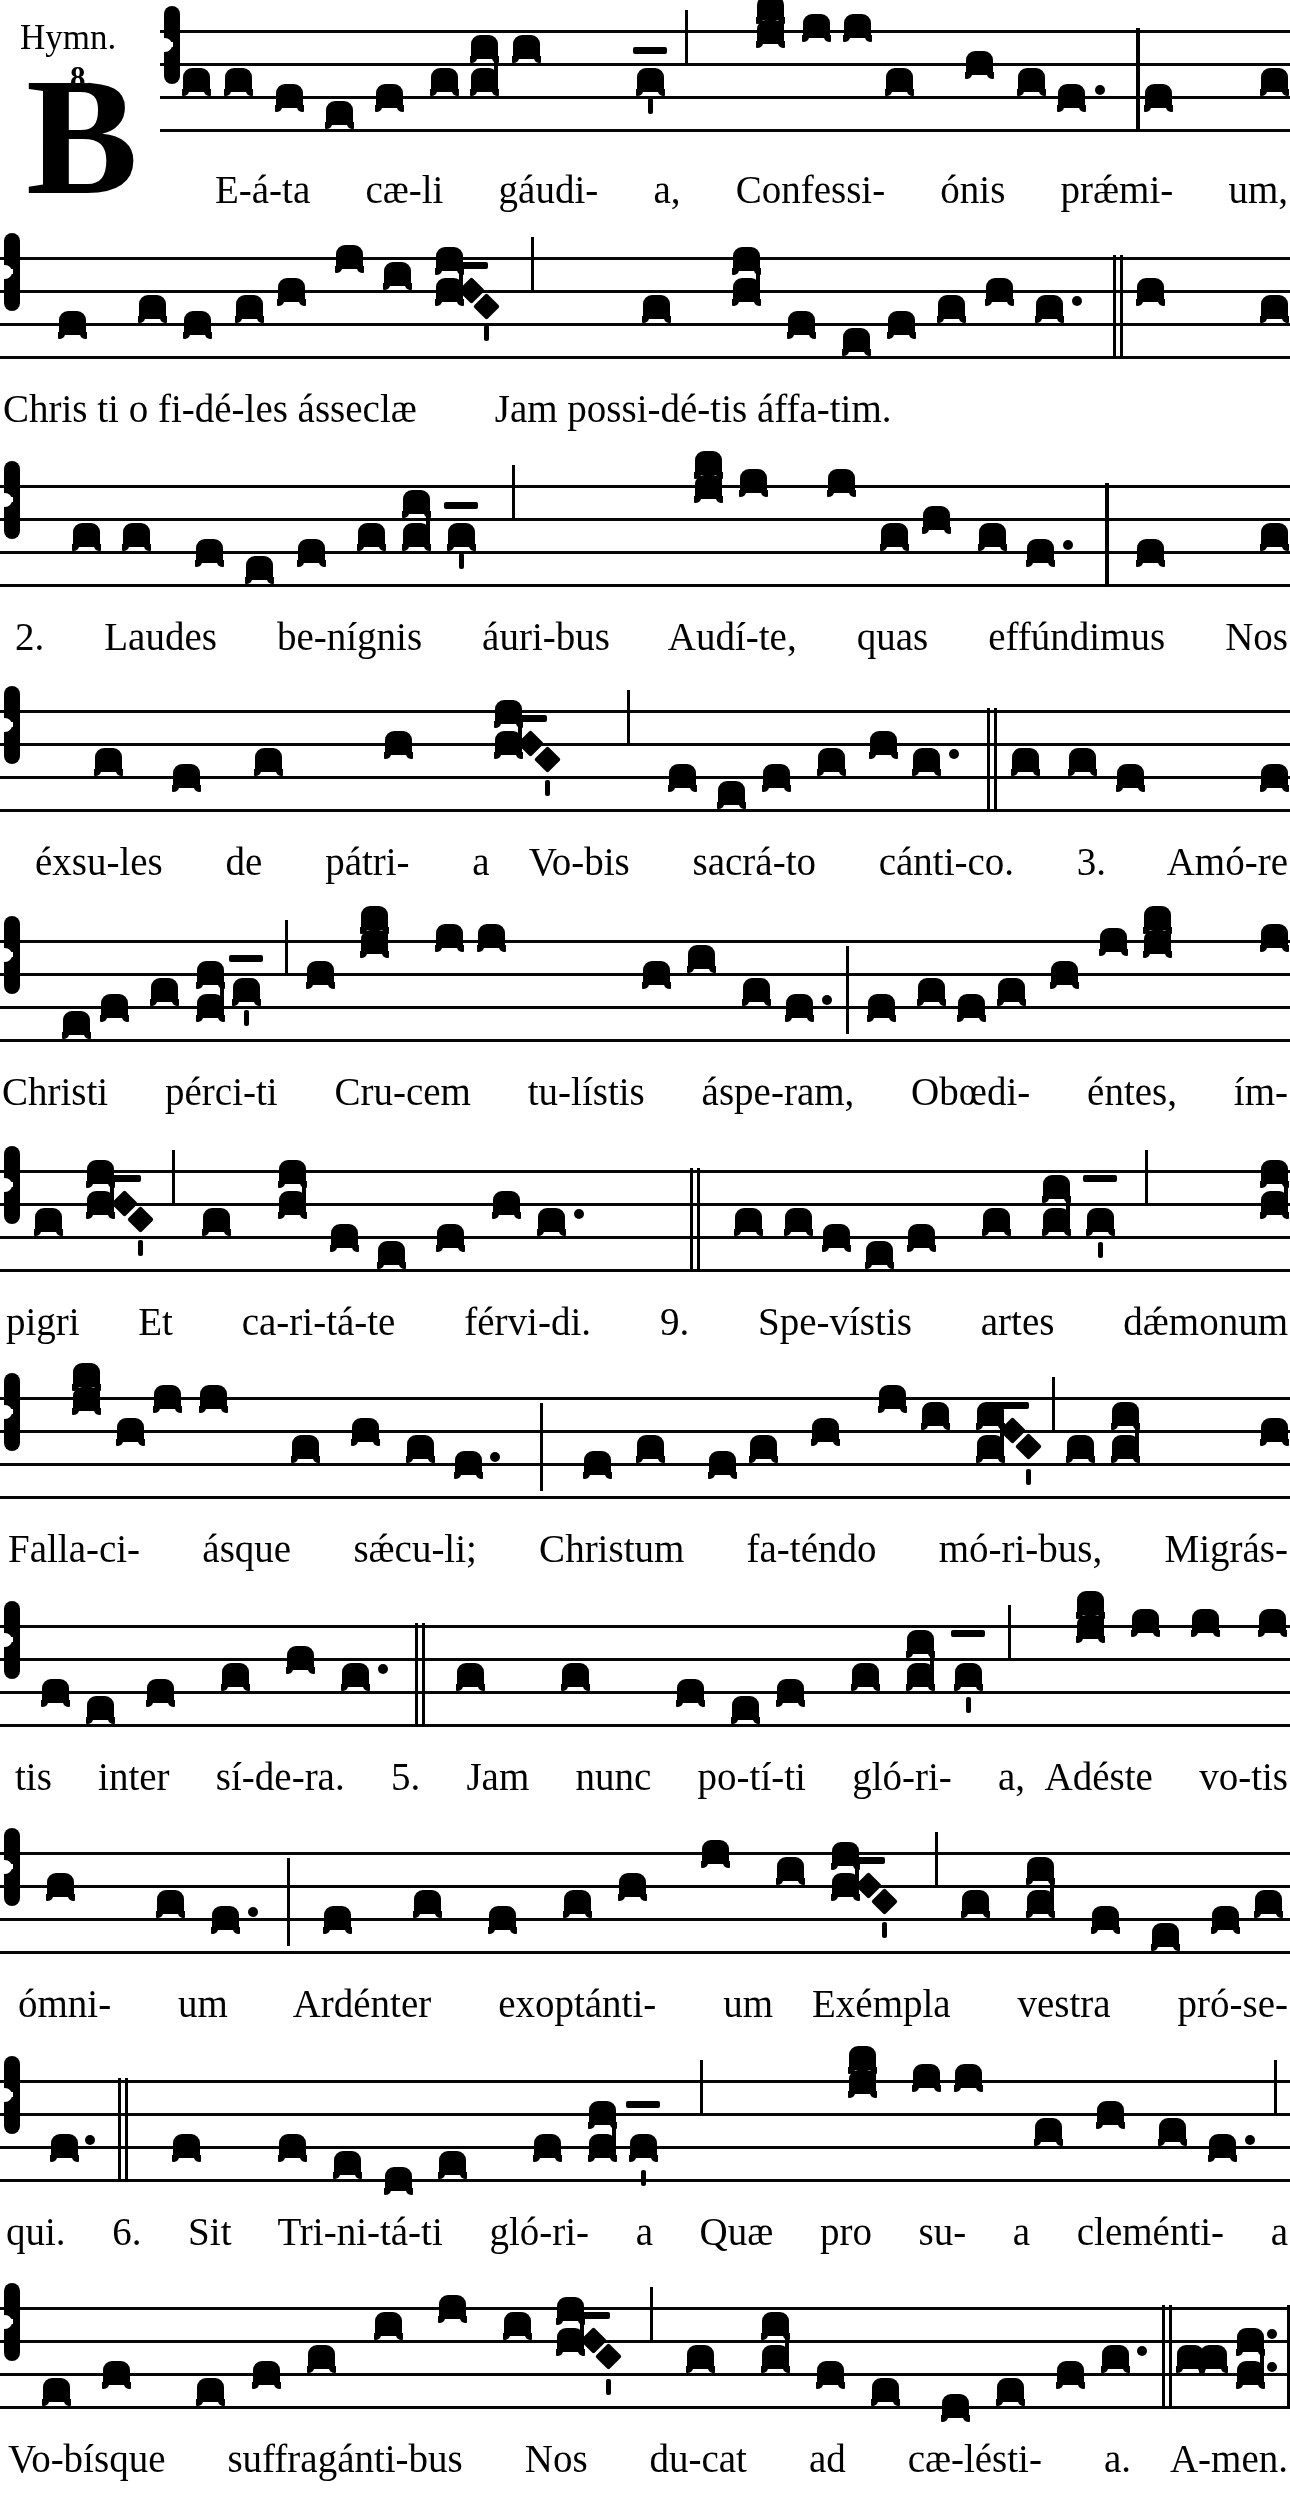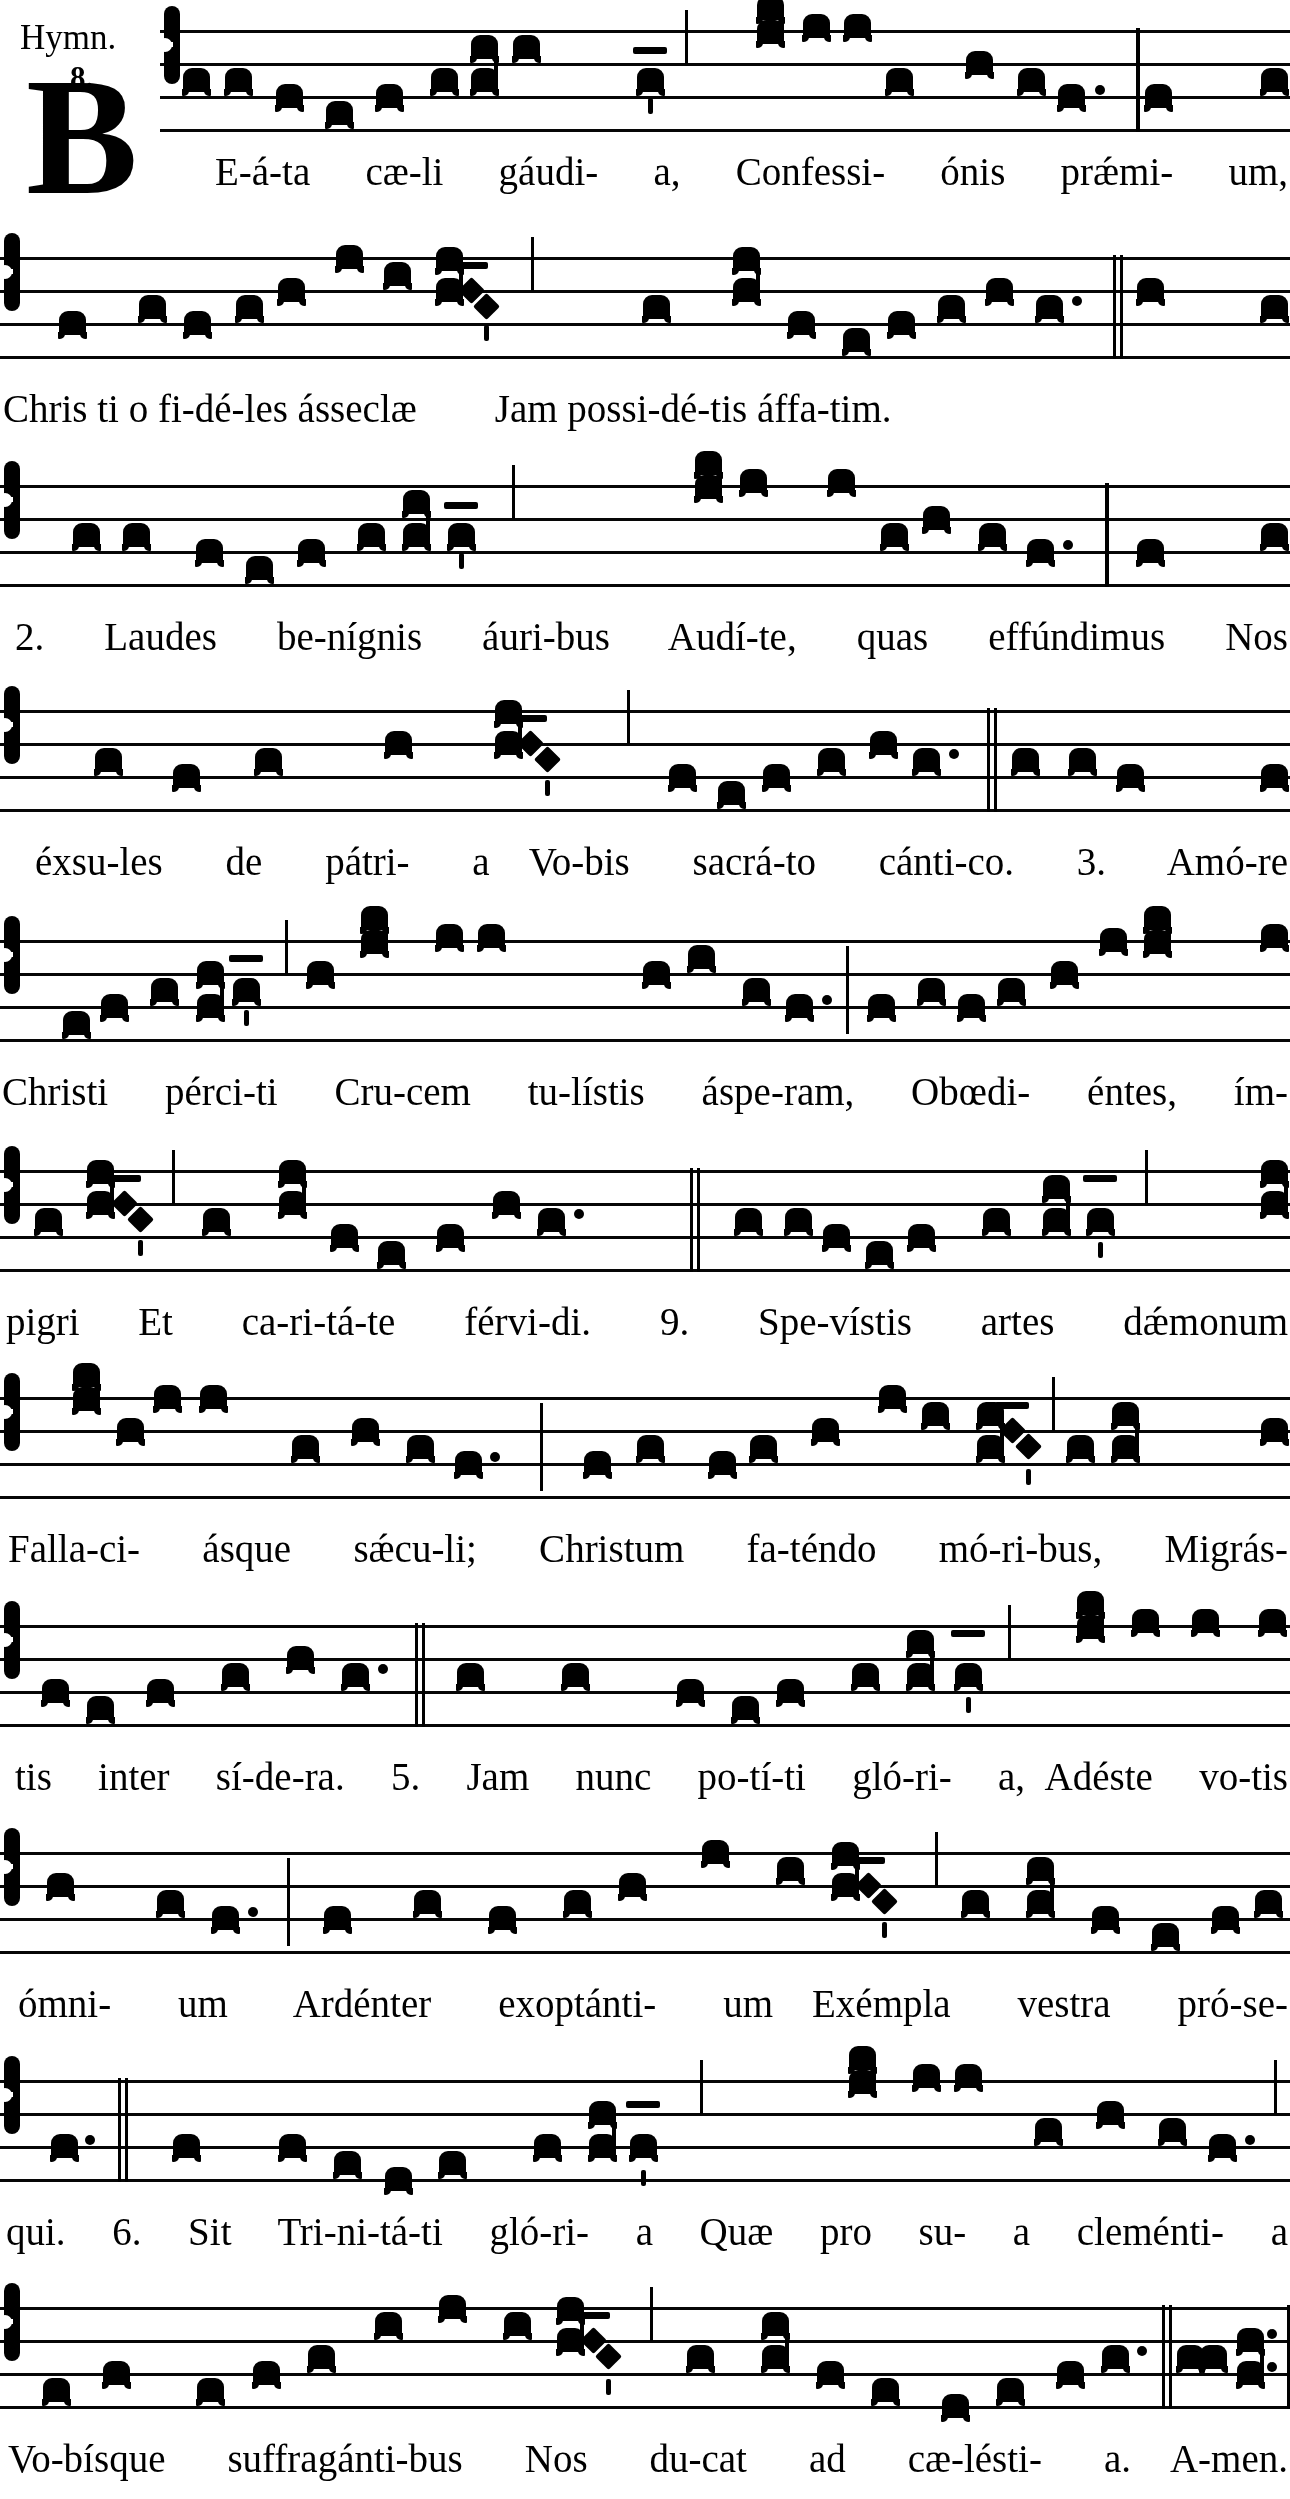--- a/index.html
+++ b/index.html
@@ -64,21 +64,21 @@
         <div class="punctum" style="left: 803px; top: -16px;"></div>
         <div class="punctum" style="left: 844px; top: -16px;"></div>
         <div class="punctum" style="left: 886px; top: 37.5px;"></div>
         <div class="punctum" style="left: 966px; top: 21px;"></div>
         <div class="punctum" style="left: 1018px; top: 37.5px;"></div>
         <div class="punctum" style="left: 1058px; top: 54px;"></div>
         <div class="mora" style="left: 1095px; top: 55px;"></div>
         <div class="bar" style="left: 1136px; top: -2px; width: 3.5px; height: 104px;"></div>
         <div class="punctum" style="left: 1145px; top: 54px;"></div>
         <div class="punctum" style="left: 1261px; top: 37.5px;"></div>
-        <div class="lyric just" style="left: 215px; top: 120px; width: 1073px;">E-á-ta cæ-li gáudi- a, Confessi- ónis prǽmi- um,</div>
+        <div class="lyric just" style="left: 215px; top: 138px; width: 1073px;">E-á-ta cæ-li gáudi- a, Confessi- ónis prǽmi- um,</div>
       </div>
       <div class="system" style="top: 257px;">
         <div class="staff-line" style="left: 0px; top: 0px; width: 1290px;"></div>
         <div class="staff-line" style="left: 0px; top: 33px; width: 1290px;"></div>
         <div class="staff-line" style="left: 0px; top: 66px; width: 1290px;"></div>
         <div class="staff-line" style="left: 0px; top: 99px; width: 1290px;"></div>
         <div class="clef" style="left: 4px; top: -24px;">
           <div class="clef-body"></div>
           <div class="clef-slit"></div>
           <div class="clef-notch"></div>

